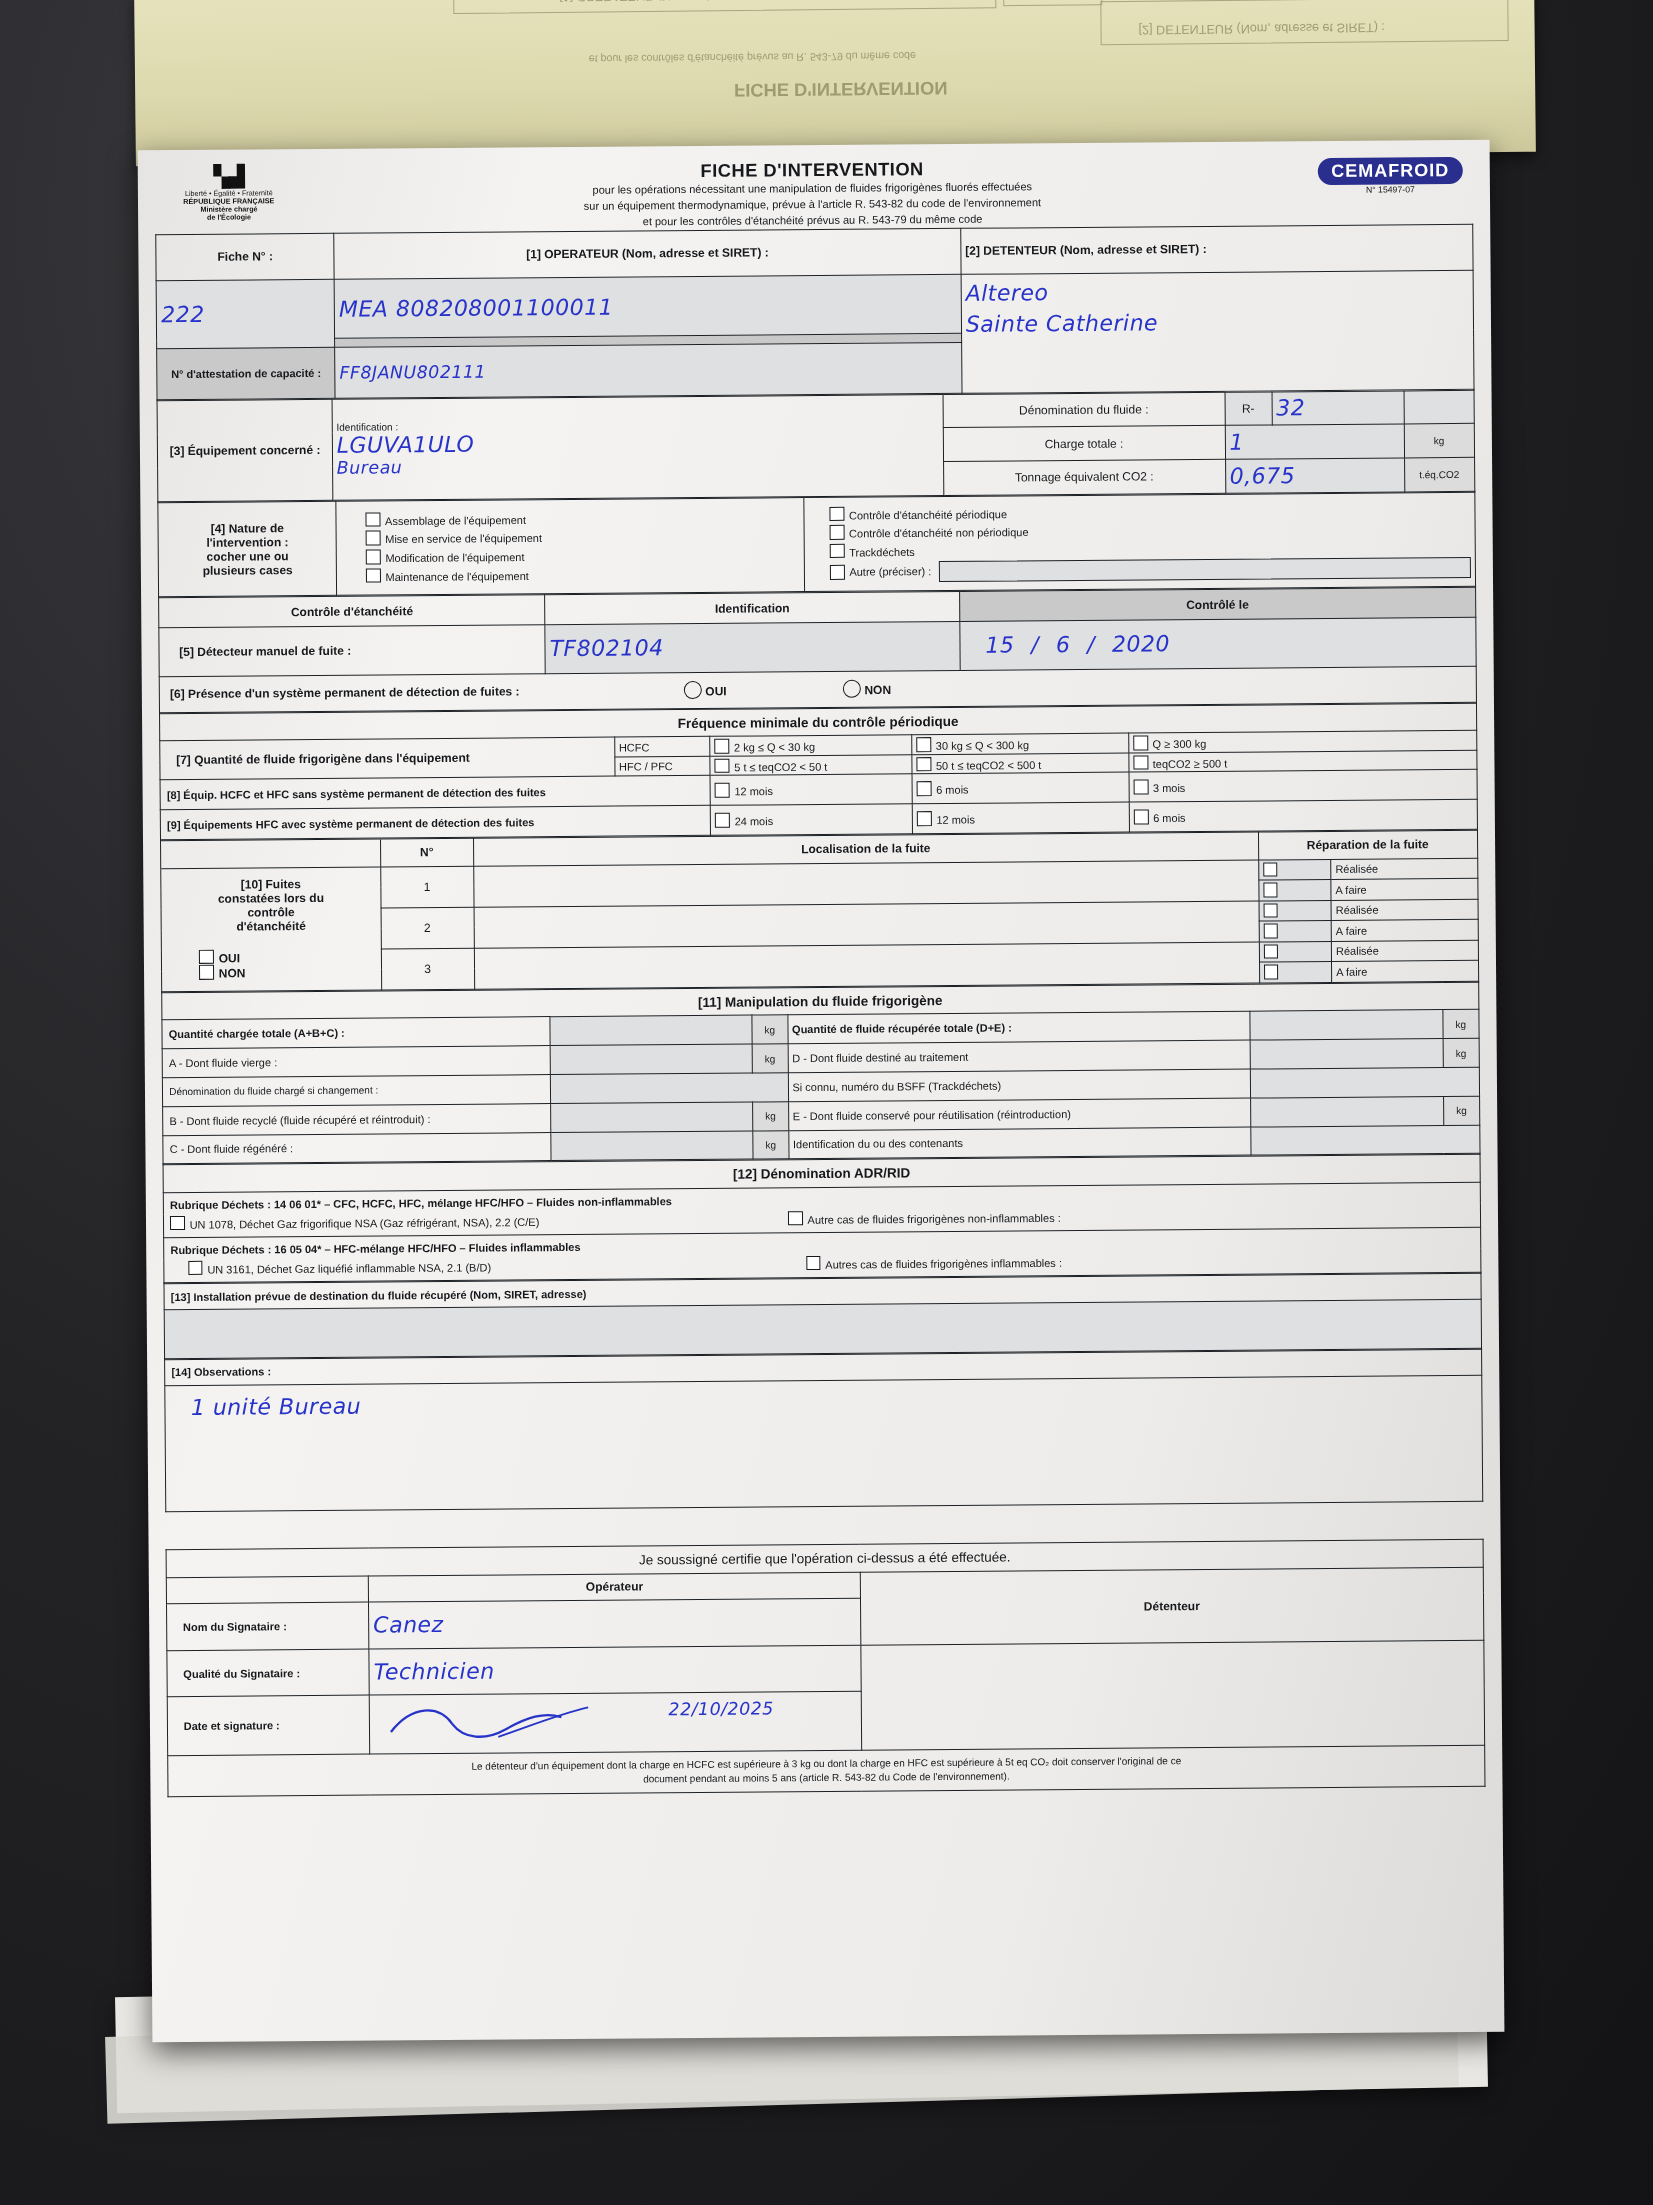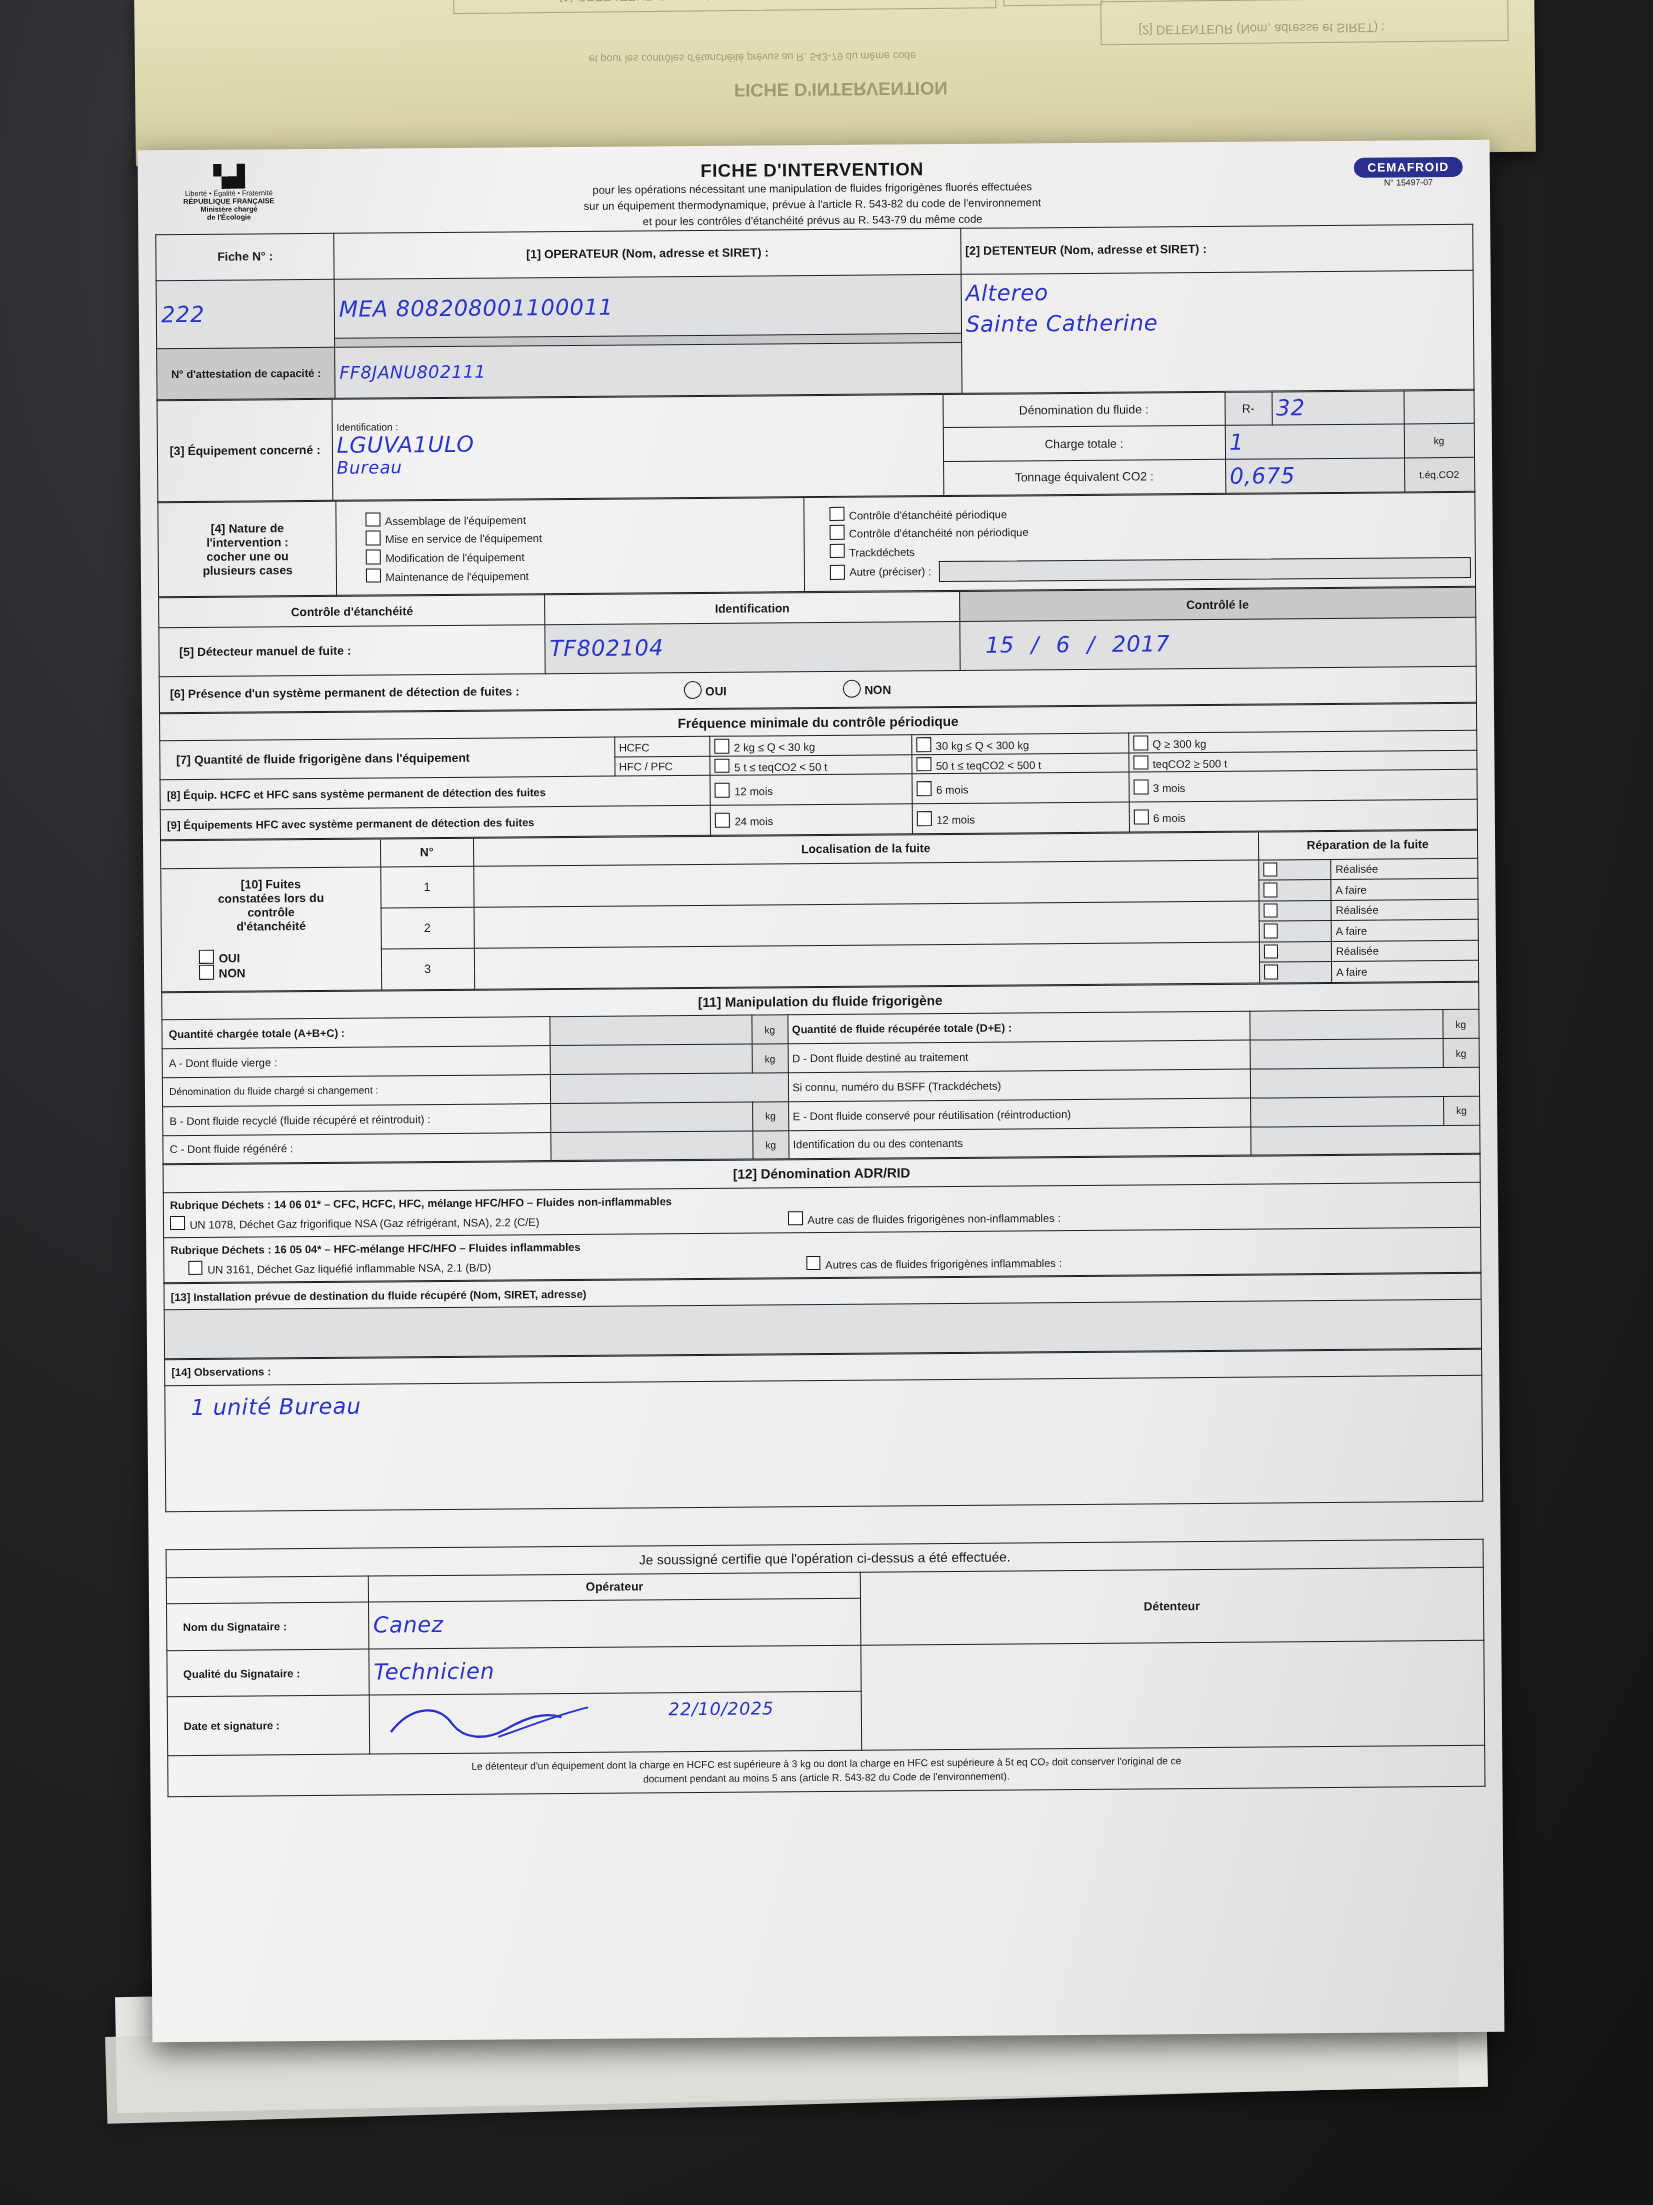--- a/index.html
+++ b/index.html
@@ -21,21 +21,21 @@
       pointer-events:none;}
   .inner{position:absolute;left:17.4px;top:13.5px;right:17.4px;bottom:9.7px;}
   
   .hdr{position:relative;height:70px;}
   .marianne{position:absolute;left:27px;top:1.9px;width:93px;text-align:center;font-size:7.2px;line-height:1.15;color:#111;}
   .marianne .flag{font-size:21px;letter-spacing:-1px;}
   .title{position:absolute;left:290px;top:0;width:734px;text-align:center;}
   .title .t1{font-size:18.3px;font-weight:bold;letter-spacing:0.5px;}
   .title .t2{font-size:11px;line-height:1.25;margin-top:1.9px;}
   .certi{position:absolute;right:9.7px;top:3.9px;text-align:center;font-size:8.7px;}
-  .certi .logo{display:inline-block;background:#2a2f8f;color:#fff;border-radius:19.3px;padding:2.9px 13.5px;font-weight:bold;font-size:12px;letter-spacing:1px;}
+  .certi .logo{display:inline-block;background:#2a2f8f;color:#fff;border-radius:19.3px;padding:2.9px 13.5px;font-weight:bold;font-size:18px;letter-spacing:1px;}
   
   table{border-collapse:collapse;width:100%;font-size:12px;}
   td,th{border:1px solid #1e2226;padding:1.9px 3.9px;vertical-align:middle;}
   .nb{border:none;}
   .c{text-align:center;}
   .b{font-weight:bold;}
   .sm{font-size:11px;}
   .xs{font-size:10px;}
   .grey{background:#c9c9c9;}
   .lgrey{background:#dcdcdc;}
@@ -197,21 +197,21 @@
       <tr>
         <td class="b" style="height:44px;padding-left:19.3px;">[5] Détecteur manuel de fuite :</td>
         <td class="field">
           <span class="hand">TF802104</span>
         </td>
         <td class="field">
           <span class="hand" style="margin-left:21px;">15</span>
           <span class="hand" style="margin:0 13.5px;">/</span>
           <span class="hand">6</span>
           <span class="hand" style="margin:0 13.5px;">/</span>
-          <span class="hand">2017</span>
+          <span class="hand">2020</span>
         </td>
       </tr>
       <tr>
         <td colspan="3" style="height:31px;">
           <div style="display:flex;align-items:center;">
             <span class="b" style="padding-left:5.8px;">[6] Présence d'un système permanent de détection de fuites :</span>
             <span style="margin-left:164px;"><span class="radio"></span> <span class="b">OUI</span></span>
             <span style="margin-left:116px;"><span class="radio"></span> <span class="b">NON</span></span>
           </div>
         </td>

